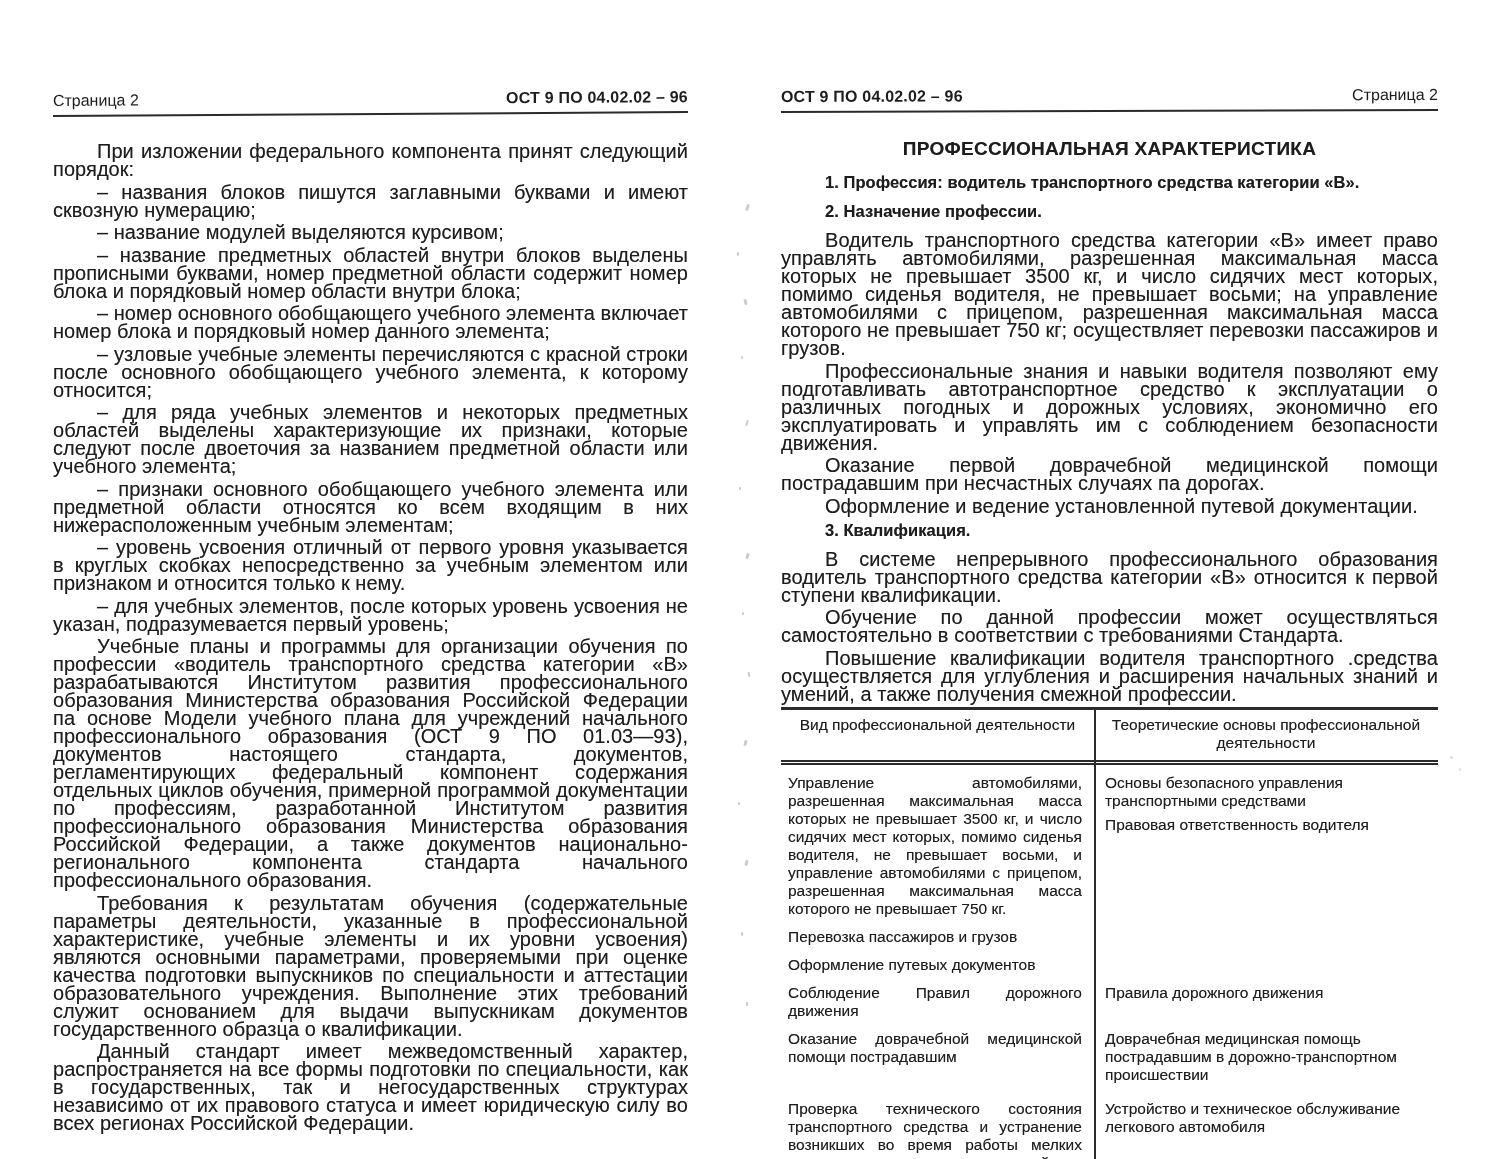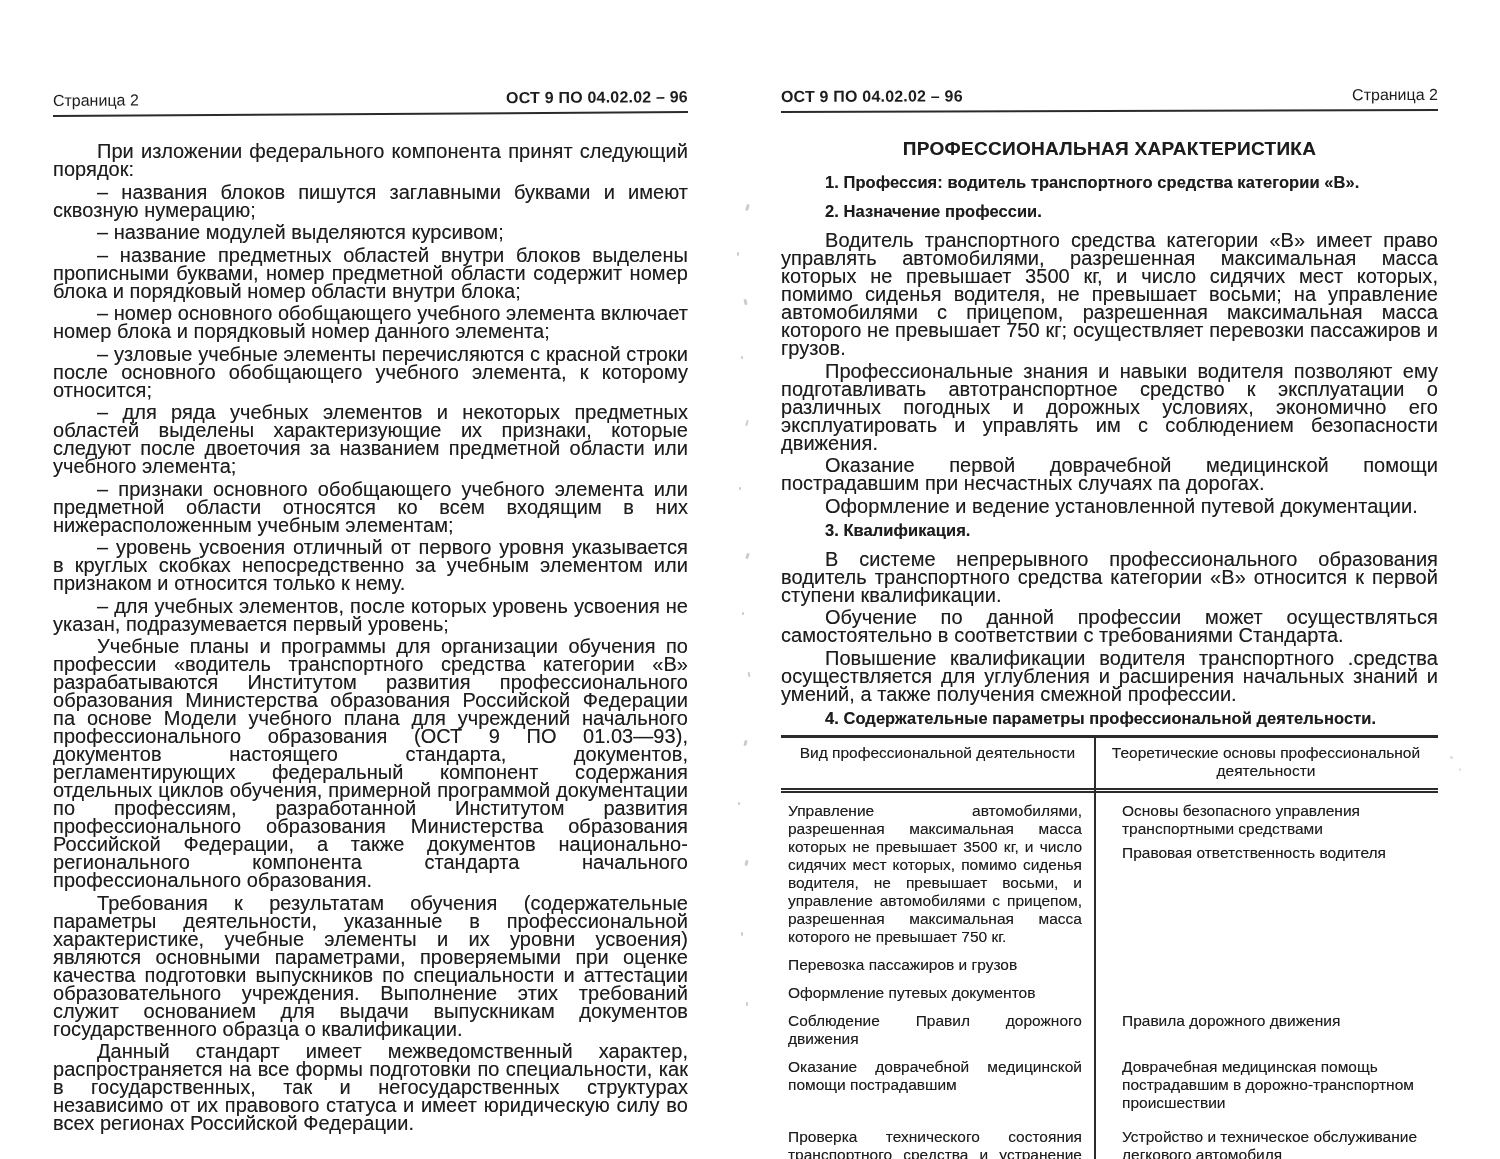--- a/index.html
+++ b/index.html
@@ -49,21 +49,21 @@
   .thcell{
     text-align:center;padding:6px 14px 8px 14px;
     text-shadow:0 0 0.5px rgba(20,20,20,0.45);
   }
   .tbody{padding-top:9px;}
   .trow{display:grid;grid-template-columns:313px 1fr;margin-bottom:10px;}
   .tcell-l{
     padding:0 12px 0 7px;text-align:justify;
     text-shadow:0 0 0.5px rgba(20,20,20,0.45);
   }
-  .tcell-r{padding:0 2px 0 28px;}
+  .tcell-r{padding:0 2px 0 11px;}
   .tp{margin:0 0 6px 0;text-shadow:0 0 0.5px rgba(20,20,20,0.45);}
   .tp:empty{display:none;margin:0;}
   .vdivider{
     position:absolute;left:313px;top:0;width:2px;height:calc(100% - 8px);
     background:#2b2b2b;
   }
   
   .speck{position:absolute;background:#9a9a9a;border-radius:2px;opacity:0.5;}
 </style>
 </head>
@@ -103,21 +103,20 @@
       <p class="sec">1. Профессия: водитель транспортного средства категории «В».</p>
       <p class="sec">2. Назначение профессии.</p>
       <p class="p">Водитель транспортного средства категории «В» имеет право управлять автомобилями, разрешенная максимальная масса которых не превышает 3500 кг, и число сидячих мест которых, помимо сиденья водителя, не превышает восьми; на управление автомобилями с прицепом, разрешенная максимальная масса которого не превышает 750 кг; осуществляет перевозки пассажиров и грузов.</p>
       <p class="p">Профессиональные знания и навыки водителя позволяют ему подготавливать автотранспортное средство к эксплуатации о различных погодных и дорожных условиях, экономично его эксплуатировать и управлять им с соблюдением безопасности движения.</p>
       <p class="p">Оказание первой доврачебной медицинской помощи пострадавшим при несчастных случаях па дорогах.</p>
       <p class="p">Оформление и ведение установленной путевой документации.</p>
       <p class="sec">3. Квалификация.</p>
       <p class="p">В системе непрерывного профессионального образования водитель транспортного средства категории «В» относится к первой ступени квалификации.</p>
       <p class="p">Обучение по данной профессии может осуществляться самостоятельно в соответствии с требованиями Стандарта.</p>
       <p class="p">Повышение квалификации водителя транспортного .средства осуществляется для углубления и расширения начальных знаний и умений, а также получения смежной профессии.</p>
-      <p class="sec last">4. Содержательные параметры профессиональной деятельности.</p>
 
       <div class="ptable">
         <div class="vdivider"></div>
         <div class="thead">
           <div class="thcell">Вид профессиональной деятельности</div>
           <div class="thcell">Теоретические основы профессиональной деятельности</div>
         </div>
         <div class="tbody">
 
           <div class="trow">

